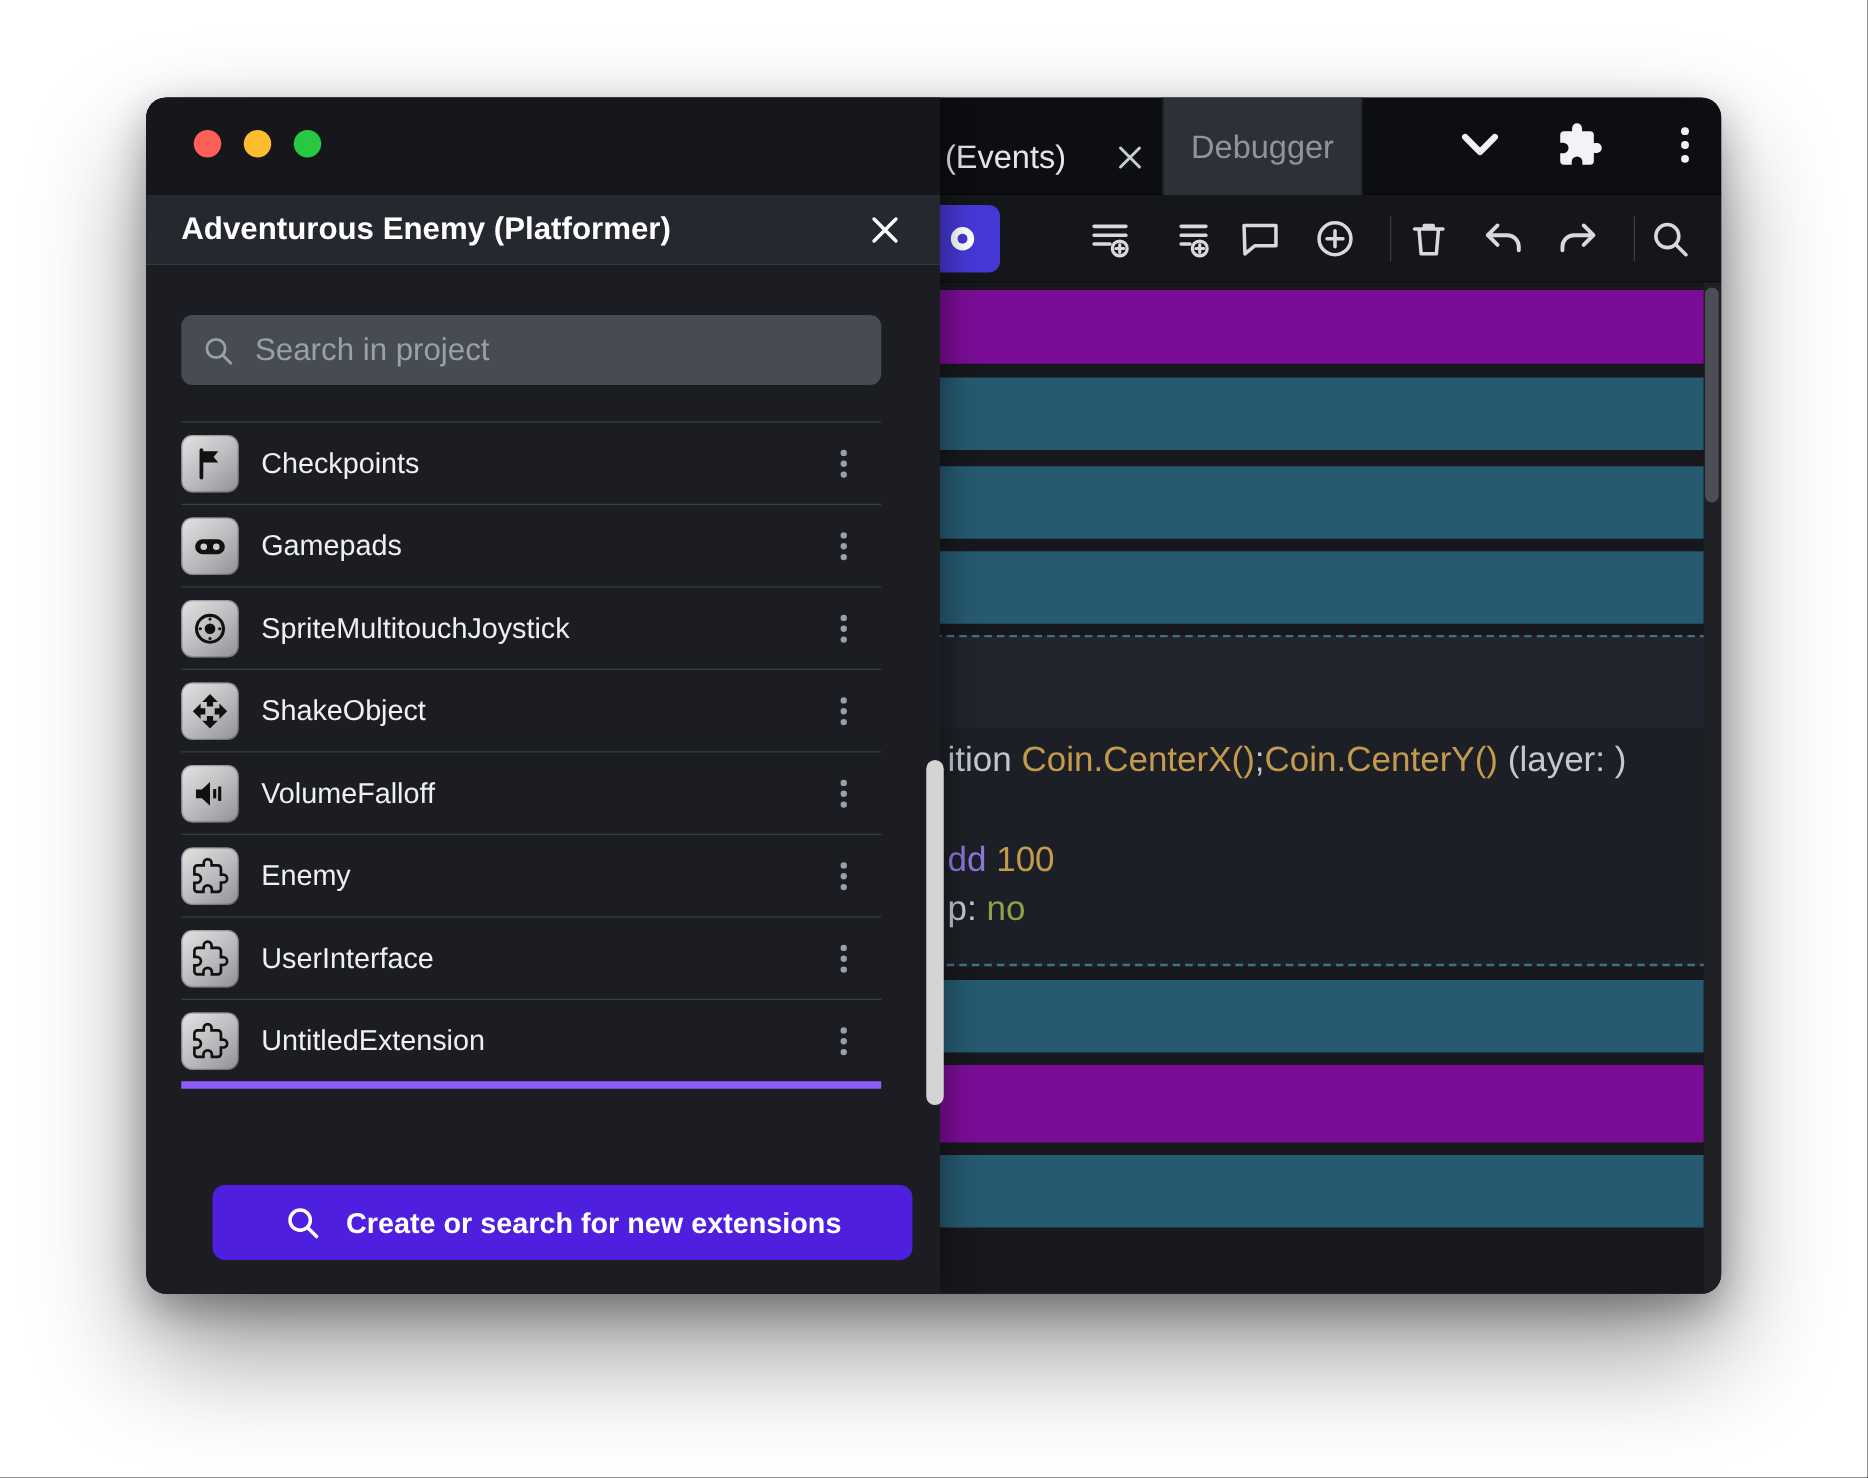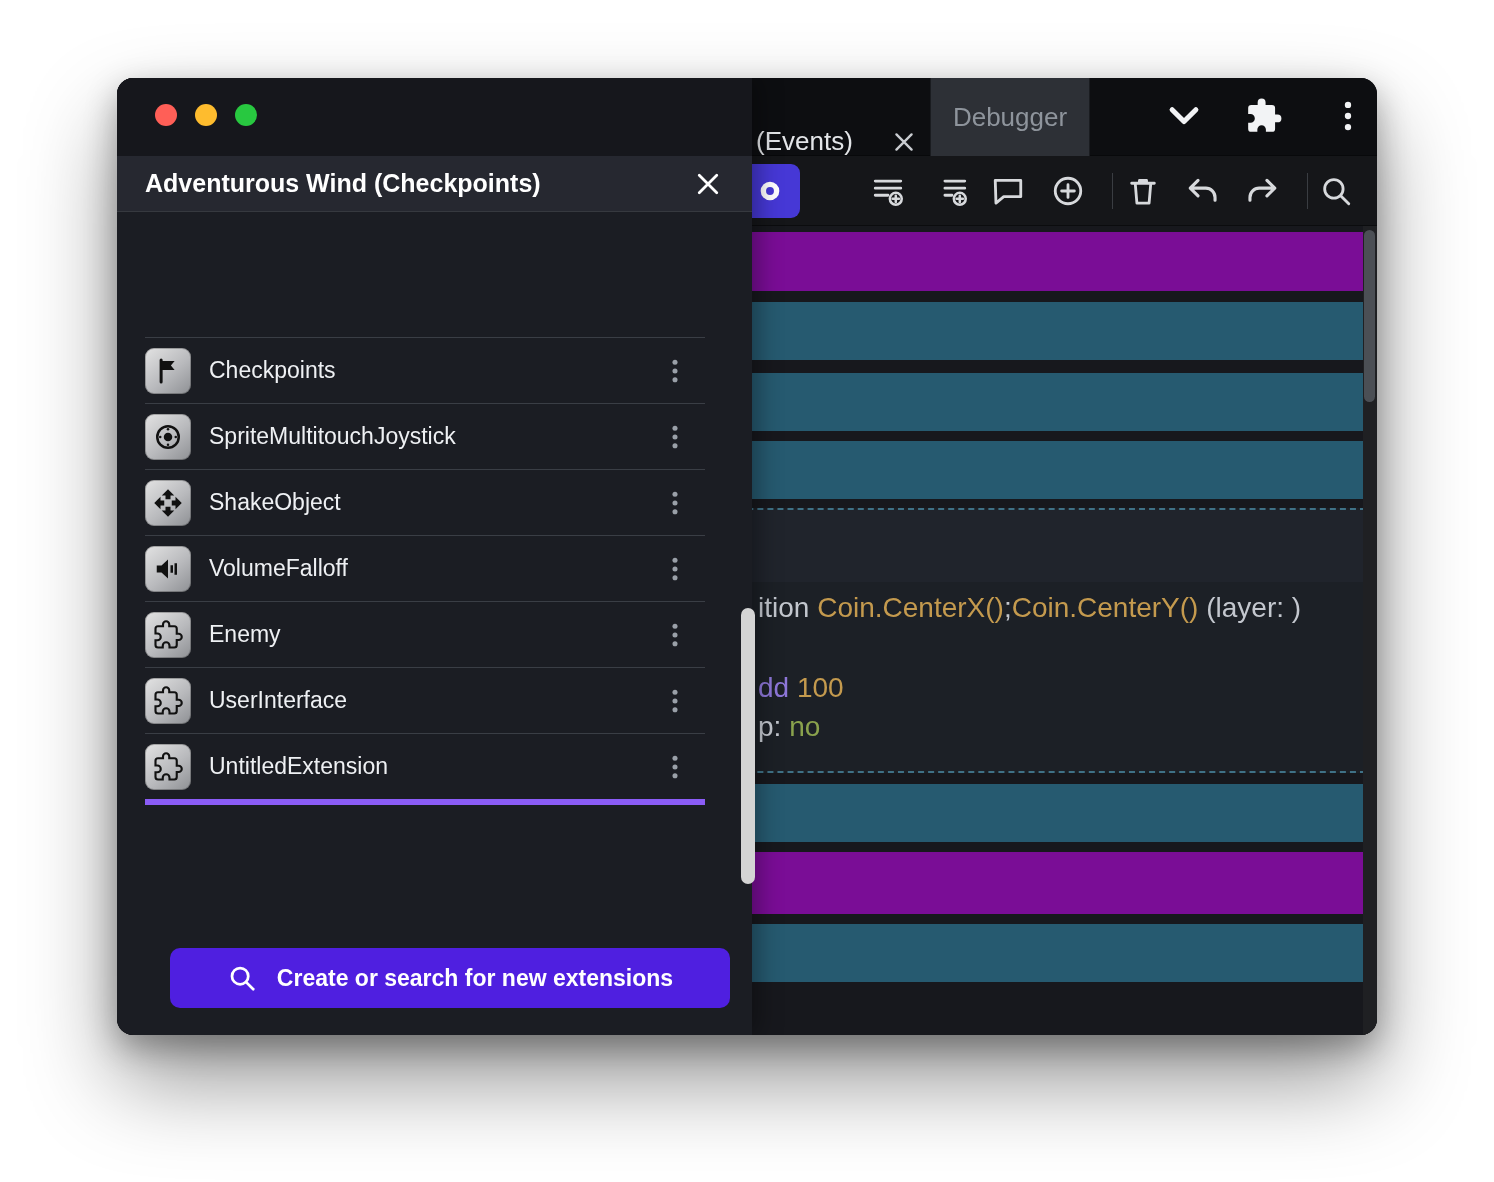--- a/index.html
+++ b/index.html
@@ -18,21 +18,21 @@
   }
 
   
   .editor { position:absolute; inset:0; }
 
   .tabbar {
     position:absolute; left:0; top:0; width:100%; height:78px;
     background:#0d0e11; border-bottom:1px solid #08090b;
   }
   .events-tab {
-    position:absolute; left:639px; top:16px; height:95px;
+    position:absolute; left:639px; top:0; height:95px;
     display:flex; align-items:center; gap:38px;justify-content:center;
   }
   .events-tab-label { color:#e3e5e8; font-size:26px; }
   .tab-close-btn { width:26px; height:26px; color:#c9ccd1; cursor:pointer; }
   .debugger-tab {
     position:absolute; left:813px; top:0; width:160px; height:78px;
     background:#2d3036; display:flex; align-items:center; justify-content:center;
     border-left:1px solid #1a1c20; border-right:1px solid #1a1c20;
   }
   .debugger-tab-label { color:#8e949c; font-size:26px; }
@@ -259,48 +259,72 @@
   </div>
 
   <div class="dialog">
     <div class="dialog-chrome">
       <span class="traffic-light" style="left: 38px; background-color: rgb(255, 95, 87);"></span>
       <span class="traffic-light" style="left: 78px; background-color: rgb(254, 188, 46);"></span>
       <span class="traffic-light" style="left: 118px; background-color: rgb(40, 200, 64);"></span>
     </div>
 
     <div class="dialog-titlebar">
-      <span class="dialog-title">Adventurous Wind (Checkpoints)</span>
+      <span class="dialog-title">Adventurous Enemy (Platformer)</span>
       <span class="dialog-close-btn">
         <svg viewBox="0 0 24 24">
             <path d="M4.5 4.5l15 15M19.5 4.5l-15 15" stroke="currentColor" stroke-width="2.4" fill="none" stroke-linecap="round"></path>
           </svg>
       </span>
     </div>
 
+    <div class="search-box">
+      <svg viewBox="0 0 24 24">
+          <circle cx="10.5" cy="10.5" r="6.5" fill="none" stroke="currentColor" stroke-width="2"></circle>
+          <path d="M15.5 15.5 21 21" stroke="currentColor" stroke-width="2" stroke-linecap="round"></path>
+        </svg>
+      <input class="search-input" type="text" placeholder="Search in project" style="">
+    </div>
 
     <div class="item-list">
 
       <div class="item-row">
         <span class="tile">
           <svg viewBox="0 0 24 24">
               <path d="M6.5 3.2v17.6" stroke="#111111" stroke-width="2.4" fill="none" stroke-linecap="round"></path>
               <path d="M6.5 4h10.8l-3 3.6 3 3.6H6.5z" fill="#111111"></path>
             </svg>
         </span>
         <span class="item-label">Checkpoints</span>
         <span class="kebab-btn">
           <svg viewBox="0 0 24 24">
               <circle cx="12" cy="5.5" r="1.9" fill="currentColor"></circle>
               <circle cx="12" cy="12" r="1.9" fill="currentColor"></circle>
               <circle cx="12" cy="18.5" r="1.9" fill="currentColor"></circle>
             </svg>
         </span>
       </div>
 
+      <div class="item-row">
+        <span class="tile">
+          <svg viewBox="0 0 24 24">
+              <rect x="2.5" y="7.5" width="19" height="9.6" rx="4.8" fill="#111111"></rect>
+              <circle cx="8" cy="12.3" r="2.1" fill="#cfcfcf"></circle>
+              <circle cx="16" cy="12.3" r="2.1" fill="#cfcfcf"></circle>
+            </svg>
+        </span>
+        <span class="item-label">Gamepads</span>
+        <span class="kebab-btn">
+          <svg viewBox="0 0 24 24">
+              <circle cx="12" cy="5.5" r="1.9" fill="currentColor"></circle>
+              <circle cx="12" cy="12" r="1.9" fill="currentColor"></circle>
+              <circle cx="12" cy="18.5" r="1.9" fill="currentColor"></circle>
+            </svg>
+        </span>
+      </div>
 
       <div class="item-row">
         <span class="tile">
           <svg viewBox="0 0 24 24">
               <circle cx="12" cy="12" r="8.6" fill="none" stroke="#111111" stroke-width="2"></circle>
               <circle cx="12" cy="12" r="3.4" fill="#111111"></circle>
               <circle cx="12" cy="5.8" r="1" fill="#111111"></circle>
               <circle cx="18.2" cy="12" r="1" fill="#111111"></circle>
               <circle cx="12" cy="18.2" r="1" fill="#111111"></circle>
               <circle cx="5.8" cy="12" r="1" fill="#111111"></circle>

